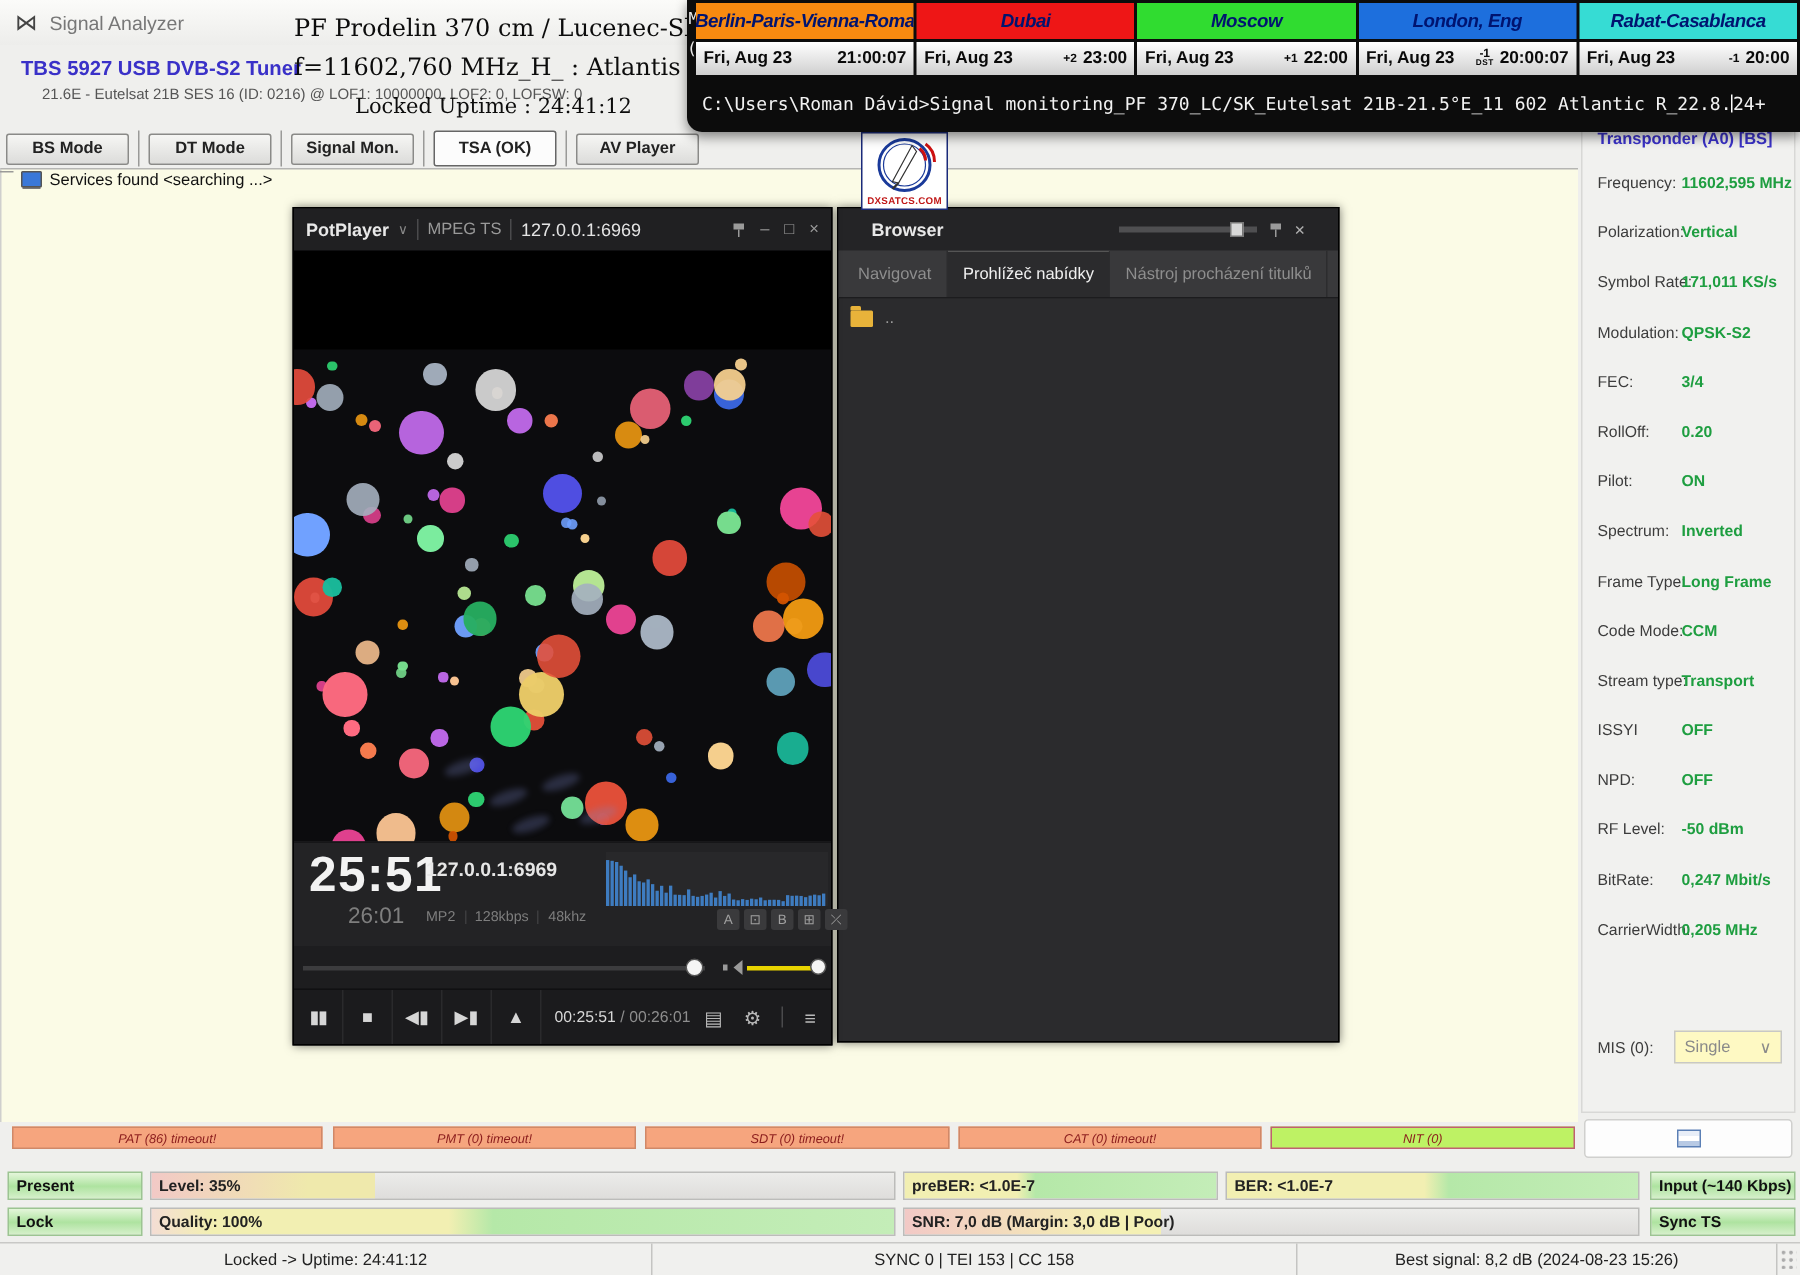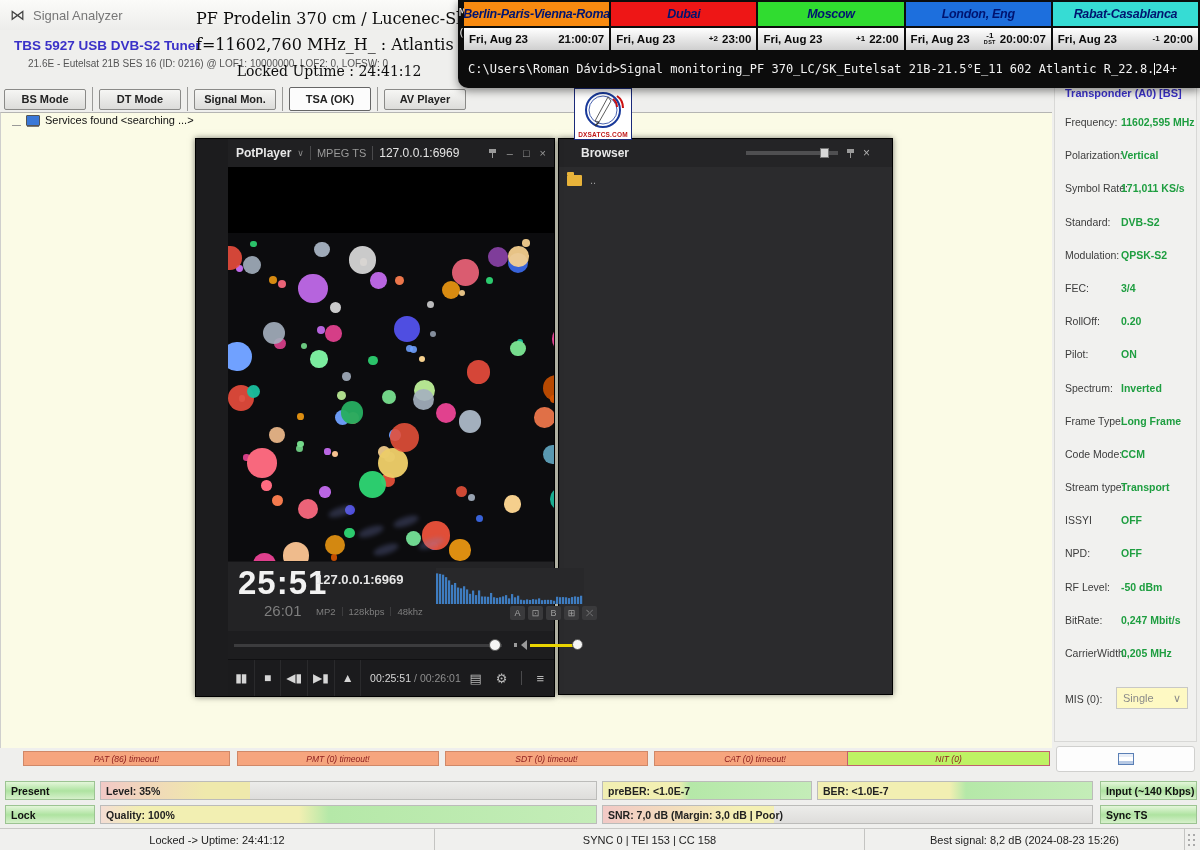--- a/index.html
+++ b/index.html
@@ -25,29 +25,29 @@
   .toolbar { left:4px; top:86px; width:470px; height:26px; display:flex; align-items:center; gap:3px; }
   .mode-btn { width:82px; height:21px; border:1px solid #8a8a88; border-radius:2px;
     background:linear-gradient(180deg,#f6f6f4,#dcdcda); font-size:11px; font-weight:bold;
     color:#222; display:flex; align-items:center; justify-content:center; cursor:pointer; }
   .mode-btn.active { background:#fcfcfc; height:24px; border-color:#666; }
   .tb-sep { width:1px; height:24px; background:#9a9a98; margin:0 3px; }
 
   
   .workarea { left:0; top:112px; width:1052px; height:636px; background:#fbfbe6;
     border-top:1px solid #b5b5b3; border-left:1px solid #cfcfcd; }
-  .tree-item { left:12px; top:114px; display:flex; align-items:flex-end; gap:5px; z-index:5;
+  .tree-item { left:0; top:114px; display:flex; align-items:flex-start; gap:5px; z-index:5;
     font-size:11px; color:#111; }
   .tree-dash { width:9px; height:1px; background:#9a9a98; }
   .tv-icon { width:14px; height:11px; border:1px solid #555; background:#3a78d8; border-radius:1px;
     box-shadow:0 2px 0 -1px #777; }
 
   
   .pot { left:195px; top:138px; width:360px; height:559px; background:#1c1c1e;
-    border:1px solid #000; box-shadow:0 0 6px rgba(0,0,0,.5); z-index:6; color:#cfcfcf;padding-left:32px; }
+    border:1px solid #000; box-shadow:0 0 6px rgba(0,0,0,.5); z-index:6; color:#cfcfcf; }
   .pot-title { height:28px; display:flex; align-items:center; padding:0 8px; gap:6px;
     background:#202022; font-size:12px; }
   .pot-name { font-weight:bold; color:#e8e8e8; }
   .caret { color:#8a8a8a; font-size:9px; }
   .vsep { width:1px; height:14px; background:#4a4a4c; }
   .pot-stream { color:#9a9a9a; font-size:11px; }
   .pot-url { color:#e4e4e4; font-size:12px; }
   .pot-winbtns { margin-left:auto; display:flex; gap:10px; color:#9a9a9a; font-size:11px; align-items:center; }
   .pin { width:9px; height:9px; position:relative; }
   .pin:before { content:""; position:absolute; left:1px; top:0; width:7px; height:4px; background:#9a9a9a; }
@@ -137,21 +137,21 @@
     justify-content:space-between; padding:0 6px; }
   .list-btn { left:1056px; top:746px; width:139px; height:26px; background:#fdfdfd;
     border:1px solid #d0d0ce; border-radius:3px; display:flex; align-items:center; justify-content:center; cursor:pointer; }
   .list-icon { width:16px; height:12px; border:1px solid #5a7fb5;
     background:linear-gradient(180deg,#e8eef8 0 33%,#ffffff 33% 66%,#b7c9e4 66% 100%); }
 
   
   .timeout-bar { position:absolute; top:751px; height:15px; display:flex; align-items:center;
     justify-content:center; font-size:8.5px; font-style:italic; color:#8b1d1d;
     border:1px solid #d08868; }
-  .tone-salmon { background:#f6a57e;margin-left:15px; }
+  .tone-salmon { background:#f6a57e; }
   .tone-red { background:#bef264; border-color:#c06070; }
 
   
   .greenbox { position:absolute; height:19px; border:1px solid #9cc492;
     background:linear-gradient(180deg,#e4f6da 0%,#aee3a0 52%,#d6f0cb 100%);
     font-size:10.5px; font-weight:bold; color:#111; display:flex; align-items:center; padding-left:5px; }
   .bar { position:absolute; height:19px; border:1px solid #bcbcba;
     background:linear-gradient(180deg,#ececea,#dedddb); overflow:hidden; }
   .bar .fill { position:absolute; left:0; top:0; bottom:0; }
   .fill-level { background:linear-gradient(90deg,#f2c9c6,#efe9ac 70%); }
@@ -447,20 +447,26 @@
     </div>
   </div>
 
   <div class="abs browser">
     <div class="br-title">
       <span class="br-name">Browser</span>
       <span class="br-slider"><span class="f"></span><span class="h"></span></span>
       <span class="pin"></span>
       <span class="br-close">×</span>
     </div>
+    <div class="br-tabs" id="browser-tabs">
+        <div class="br-tab">Navigovat</div>
+        <div class="br-tab active">Prohlížeč nabídky</div>
+        <div class="br-tab">Nástroj procházení titulků</div>
+        <div class="br-tab">Online</div>
+      </div>
     <div class="folder-row">
       <span class="folder-icon"></span>
       <span class="folder-up">..</span>
     </div>
   </div>
 
   <div class="abs logo">
     <svg width="56" height="42" viewBox="0 0 56 42">
       <circle cx="28" cy="21" r="17" fill="none" stroke="#1a3a9a" stroke-width="2"></circle>
       <circle cx="28" cy="21" r="14" fill="none" stroke="#1a3a9a" stroke-width="0.8"></circle>
@@ -481,24 +487,20 @@
         </div>
         <div class="tp-row">
           <span class="tp-label">Polarization:</span>
           <span class="tp-value">Vertical</span>
         </div>
         <div class="tp-row">
           <span class="tp-label">Symbol Rate:</span>
           <span class="tp-value">171,011 KS/s</span>
         </div>
         <div class="tp-row">
-          <span class="tp-label">Standard:</span>
-          <span class="tp-value">DVB-S2</span>
-        </div>
-        <div class="tp-row">
           <span class="tp-label">Modulation:</span>
           <span class="tp-value">QPSK-S2</span>
         </div>
         <div class="tp-row">
           <span class="tp-label">FEC:</span>
           <span class="tp-value">3/4</span>
         </div>
         <div class="tp-row">
           <span class="tp-label">RollOff:</span>
           <span class="tp-value">0.20</span>

